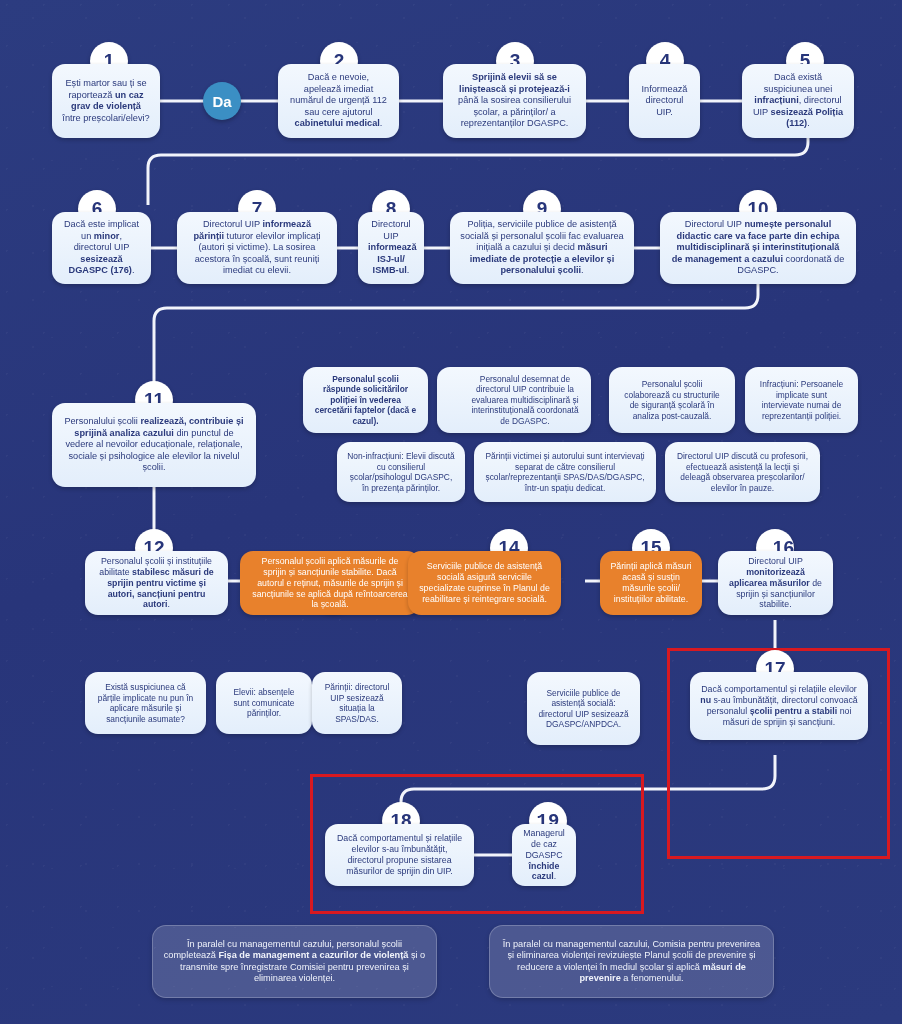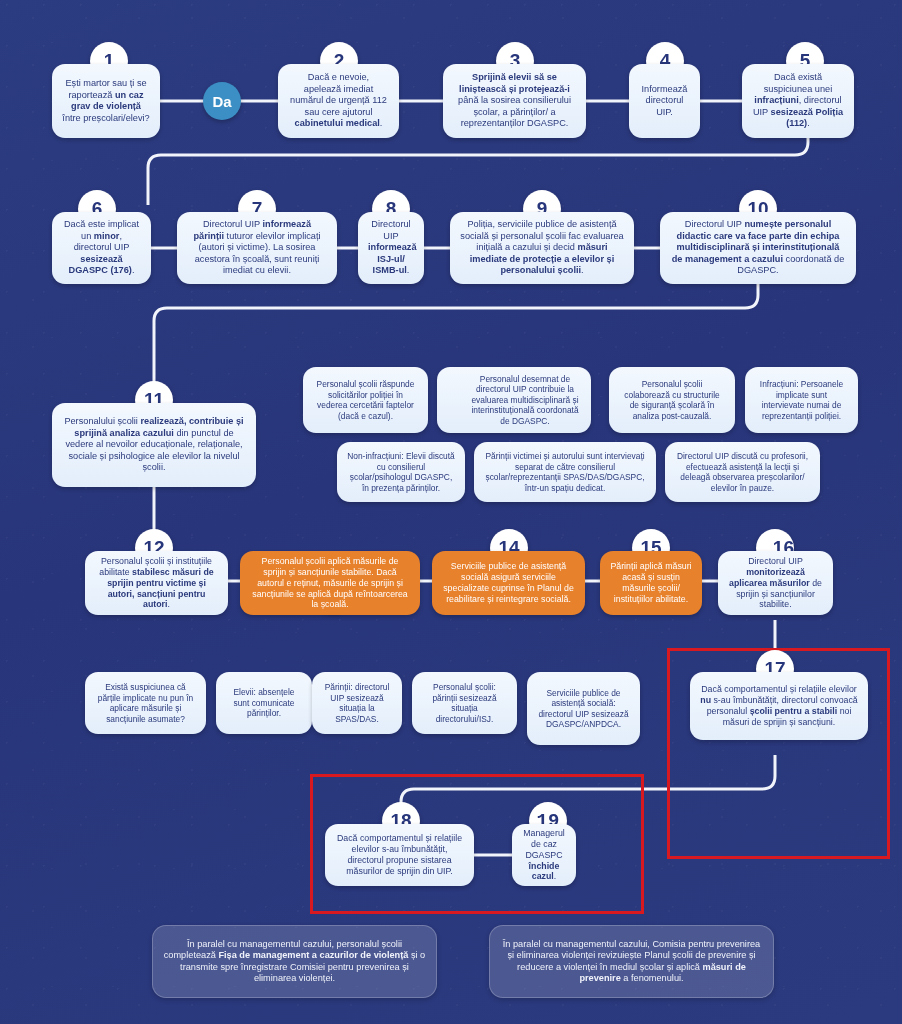--- a/index.html
+++ b/index.html
@@ -205,21 +205,21 @@
       <span class="txt">Directorul UIP <b>numește personalul didactic care va face parte din echipa multidisciplinară și interinstituțională de management a cazului</b> coordonată de DGASPC.</span>
     </div>
 
   <div class="badge z5" style="left:135px; top:381px;">
       <span>11</span>
     </div>
   <div class="node light z5" style="left:52px; top:403px; width:204px; height:84px; font-size:9.2px;">
       <span class="txt">Personalului școlii <b>realizează, contribuie și sprijină analiza cazului</b> din punctul de vedere al nevoilor educaționale, relaționale, sociale și psihologice ale elevilor la nivelul școlii.</span>
     </div>
 
-  <div class="node light" style="left:303px; top:367px; width:125px; height:66px; font-size:8.4px;">
+  <div class="node light" style="left:303px; top:367px; width:125px; height:66px; font-size:8.4px;font-weight:bold;">
       <span class="txt">Personalul școlii răspunde solicitărilor poliției în vederea cercetării faptelor (dacă e cazul).</span>
     </div>
   <div class="node light" style="left:437px; top:367px; width:154px; height:66px; font-size:8.4px;padding-left:32px;">
       <span class="txt">Personalul desemnat de directorul UIP contribuie la evaluarea multidisciplinară și interinstituțională coordonată de DGASPC.</span>
     </div>
   <div class="node light" style="left:609px; top:367px; width:126px; height:66px; font-size:8.4px;">
       <span class="txt">Personalul școlii colaborează cu structurile de siguranță școlară în analiza post-cauzală.</span>
     </div>
   <div class="node light" style="left:745px; top:367px; width:113px; height:66px; font-size:8.4px;">
       <span class="txt">Infracțiuni: Persoanele implicate sunt intervievate numai de reprezentanții poliției.</span>
@@ -245,21 +245,21 @@
   <div class="badge z5" style="left:314px; top:527px;margin-top:48px;">
       <span>13</span>
     </div>
   <div class="node orange z5" style="left:240px; top:551px; width:180px; height:64px; font-size:8.8px;">
       <span class="txt">Personalul școlii aplică măsurile de sprijin și sancțiunile stabilite. Dacă autorul e reținut, măsurile de sprijin și sancțiunile se aplică după reîntoarcerea la școală.</span>
     </div>
 
   <div class="badge z5" style="left:490px; top:529px;">
       <span>14</span>
     </div>
-  <div class="node orange z5" style="left:432px; top:551px; width:153px; height:64px; font-size:8.8px;justify-content:flex-end;">
+  <div class="node orange z5" style="left:408px; top:551px; width:153px; height:64px; font-size:8.8px;justify-content:flex-end;">
       <span class="txt">Serviciile publice de asistență socială asigură serviciile specializate cuprinse în Planul de reabilitare și reintegrare socială.</span>
     </div>
 
   <div class="badge z5" style="left:632px; top:529px;">
       <span>15</span>
     </div>
   <div class="node orange z5" style="left:600px; top:551px; width:102px; height:64px; font-size:8.8px;">
       <span class="txt">Părinții aplică măsuri acasă și susțin măsurile școlii/ instituțiilor abilitate.</span>
     </div>
 
@@ -272,23 +272,20 @@
 
   <div class="node light" style="left:85px; top:672px; width:121px; height:62px; font-size:8.4px;">
       <span class="txt">Există suspiciunea că părțile implicate nu pun în aplicare măsurile și sancțiunile asumate?</span>
     </div>
   <div class="node light" style="left:216px; top:672px; width:96px; height:62px; font-size:8.4px;">
       <span class="txt">Elevii: absențele sunt comunicate părinților.</span>
     </div>
   <div class="node light" style="left:312px; top:672px; width:90px; height:62px; font-size:8.4px;">
       <span class="txt">Părinții: directorul UIP sesizează situația la SPAS/DAS.</span>
     </div>
-  <div class="node light" style="left:412px; top:672px; width:105px; height:62px; font-size:8.4px;">
-      <span class="txt">Personalul școlii: părinții sesizează situația directorului/ISJ.</span>
-    </div>
   <div class="node light" style="left:527px; top:672px; width:113px; height:73px; font-size:8.4px;">
       <span class="txt">Serviciile publice de asistență socială: directorul UIP sesizează DGASPC/ANPDCA.</span>
     </div>
 
   <div class="badge z5" style="left:756px; top:650px;">
       <span>17</span>
     </div>
   <div class="node light z5" style="left:690px; top:672px; width:178px; height:68px; font-size:8.8px;">
       <span class="txt">Dacă comportamentul și relațiile elevilor <b>nu</b> s-au îmbunătățit, directorul convoacă personalul <b>școlii pentru a stabili</b> noi măsuri de sprijin și sancțiuni.</span>
     </div>

